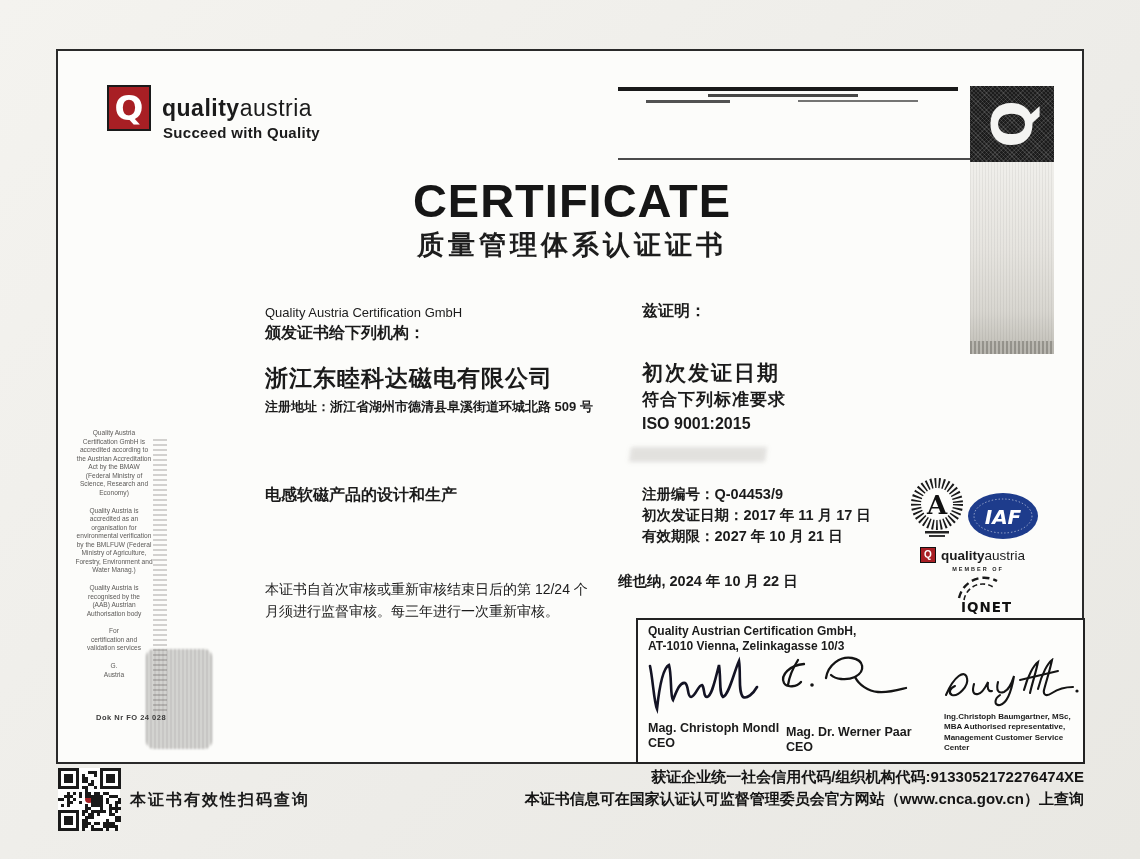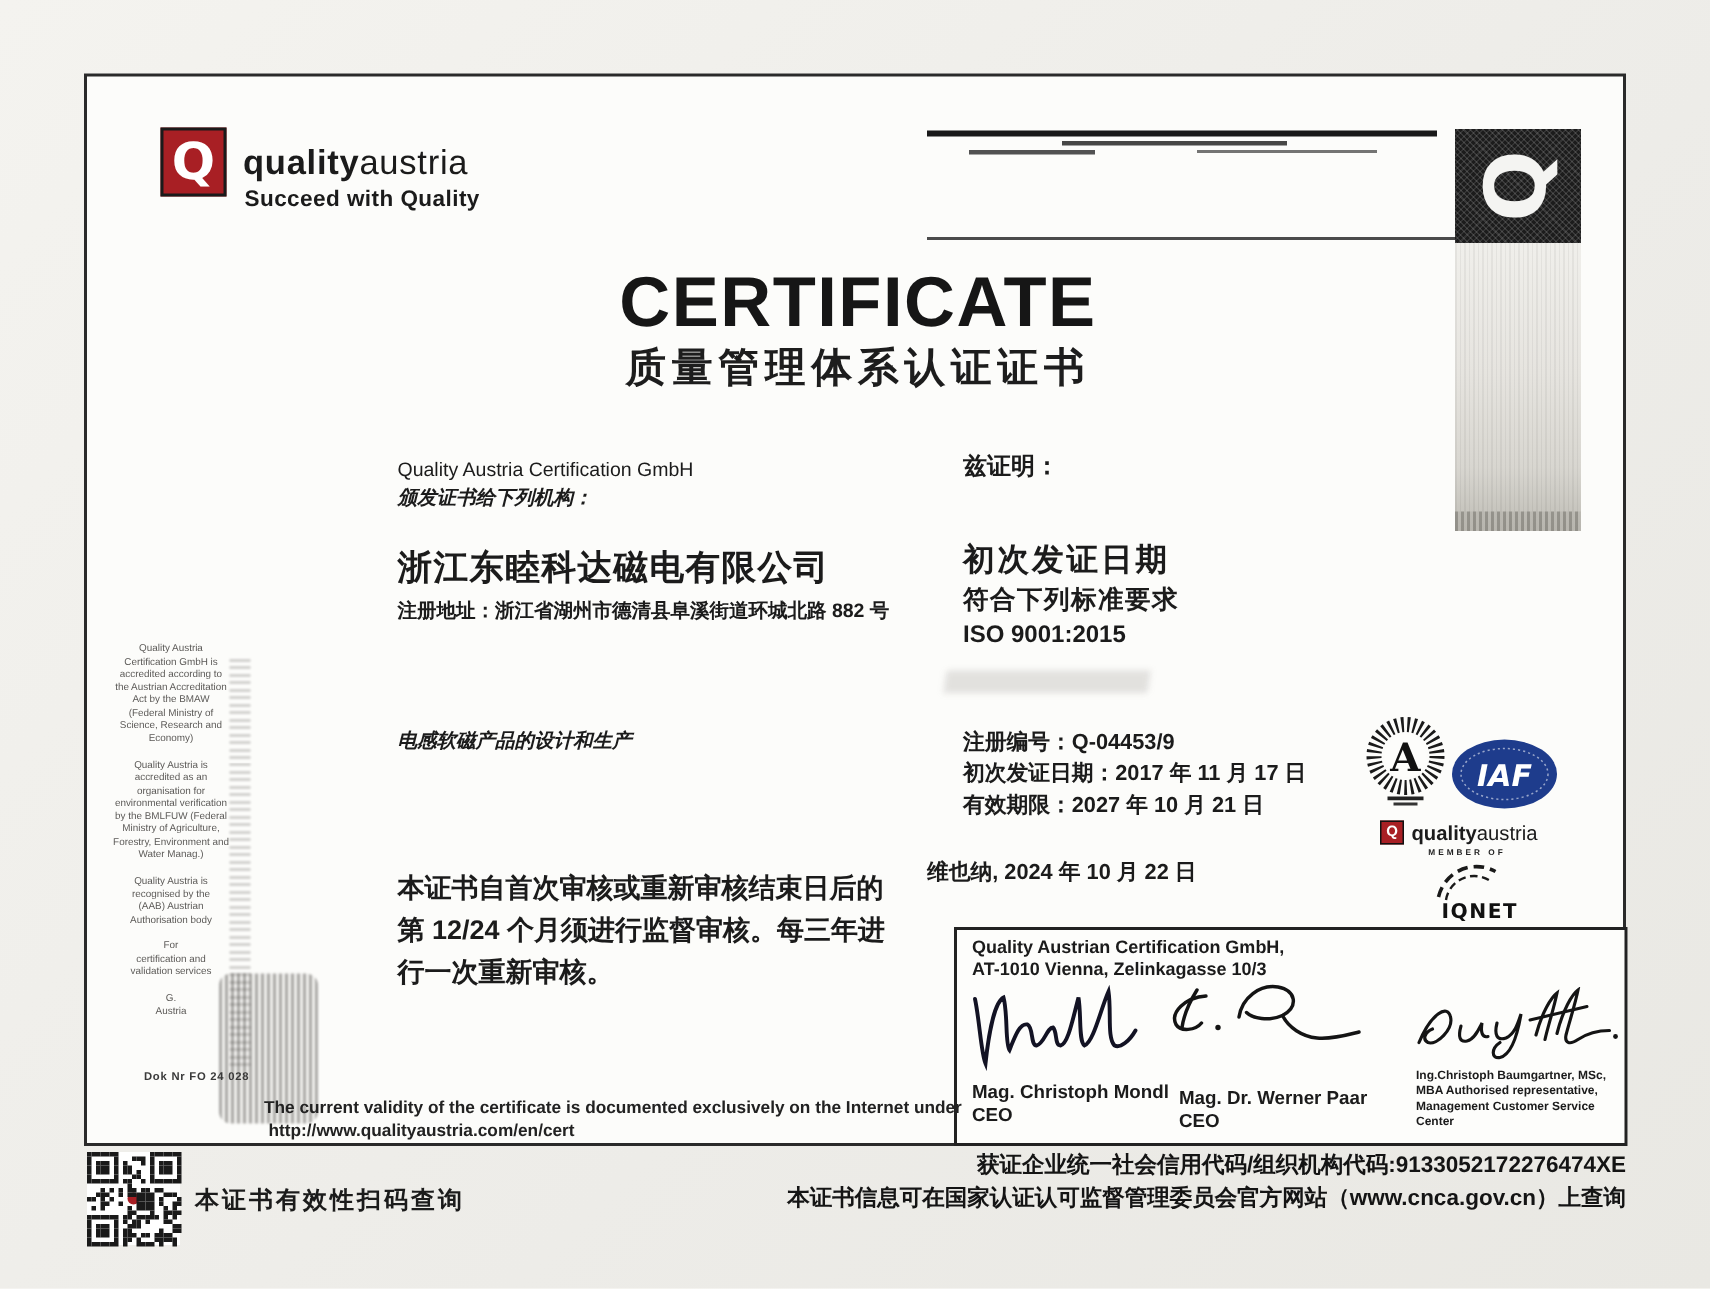--- a/index.html
+++ b/index.html
@@ -38,24 +38,24 @@
     background:linear-gradient(180deg,#f0efeb 0%,#e6e4df 45%,#d8d6d0 78%,#c7c5be 93%,#adaba4 100%);
     background-blend-mode:multiply;}
   .corner-band::before{content:"";position:absolute;inset:0;
     background:repeating-linear-gradient(90deg,rgba(0,0,0,.05) 0 1px,transparent 1px 3px);}
   .corner-band::after{content:"";position:absolute;left:0;right:0;bottom:0;height:13px;opacity:.85;
     background:repeating-linear-gradient(90deg,#8d8b84 0 2px,#bab8b1 2px 4px);}
   .streaks{left:560px;top:36px;width:352px;height:30px;}
   .streaks i{position:absolute;display:block;background:#191919;}
   .streak-line{left:560px;top:107px;width:352px;height:2px;background:#2b2b2b;opacity:.85;}
   
-  .t13{font-size:13px;} .t15b{font-size:13px;font-weight:700;font-style:italic;}
+  .t13{font-size:13px;} .t15b{font-size:16px;font-weight:700;}
   .company-name{font-size:23px;font-weight:700;letter-spacing:1px;}
   .addr{font-size:13px;font-weight:700;}
-  .note{font-size:18px;font-weight:700;line-height:1.55;}
+  .note{font-size:14px;font-weight:400;line-height:1.55;}
   .attest-h{font-size:16px;font-weight:700;}
   .system{font-size:21px;font-weight:700;letter-spacing:2px;}
   .meets{font-size:17px;font-weight:600;letter-spacing:1px;}
   .standard{font-size:16px;font-weight:800;}
   .regrow{font-size:14.5px;font-weight:700;}
   .smudge{background:rgba(120,114,108,.20);filter:blur(2px);transform:skewX(-8deg);}
   
   .sidebar{left:4px;top:378px;width:104px;text-align:center;font-size:6.6px;line-height:1.3;
     color:rgba(45,42,40,.78);filter:blur(.3px);}
   .sidebar p{margin:0 0 9px 0;white-space:pre-line;}
@@ -115,21 +115,21 @@
         <span>Q</span>
       </div>
     <div class="abs corner-band"></div>
 
     <div class="abs title">CERTIFICATE</div>
     <div class="abs subtitle">质量管理体系认证证书</div>
 
     <div class="abs t13" style="left:207px;top:254px;">Quality Austria Certification GmbH</div>
     <div class="abs t15b" style="left:207px;top:272px;">颁发证书给下列机构：</div>
     <div class="abs company-name" style="left:207px;top:312px;">浙江东睦科达磁电有限公司</div>
-    <div class="abs addr" style="left:207px;top:347px;">注册地址：浙江省湖州市德清县阜溪街道环城北路 882 号</div>
+    <div class="abs addr" style="left:207px;top:347px;">注册地址：浙江省湖州市德清县阜溪街道环城北路 509 号</div>
     <div class="abs t15b" style="left:207px;top:434px;">电感软磁产品的设计和生产</div>
     <div class="abs note" style="left:207px;top:528px;width:328px;">本证书自首次审核或重新审核结束日后的第 12/24 个月须进行监督审核。每三年进行一次重新审核。</div>
 
     <div class="abs attest-h" style="left:584px;top:250px;">兹证明：</div>
     <div class="abs system" style="left:584px;top:308px;">初次发证日期</div>
     <div class="abs meets" style="left:584px;top:337px;">符合下列标准要求</div>
     <div class="abs standard" style="left:584px;top:364px;">ISO 9001:2015</div>
     <div class="abs smudge" style="left:572px;top:396px;width:136px;height:15px;"></div>
     <div class="abs regrow" style="left:584px;top:434px;">注册编号：Q-04453/9</div>
     <div class="abs regrow" style="left:584px;top:455px;">初次发证日期：2017 年 11 月 17 日</div>
@@ -228,24 +228,20 @@
       <p>For
 certification and
 validation services</p>
       <p>G.
 Austria</p>
     </div>
     <div class="abs smear-strip"></div>
     <div class="abs smear-blob"></div>
     <div class="abs doknr" style="left:38px;top:662px;">Dok Nr FO 24 028</div>
 
-    <div class="abs validity" style="left:118px;top:681px;width:480px;">
-      <div>The current validity of the certificate is documented exclusively on the Internet under</div>
-      <div style="padding-left:3px;">http://www.qualityaustria.com/en/cert</div>
-    </div>
   </div>
 
   <div class="abs qr-wrap" id="qr">
     <div class="qr-dot">
         <i></i>
       </div>
   <i class="qr-cell" style="left: 30px; top: 3px; width: 3px; height: 3px;"></i>
       <i class="qr-cell" style="left: 33px; top: 3px; width: 3px; height: 3px;"></i>
       <i class="qr-cell" style="left: 36px; top: 3px; width: 3px; height: 3px;"></i>
       <i class="qr-cell" style="left: 24px; top: 6px; width: 3px; height: 3px;"></i>

